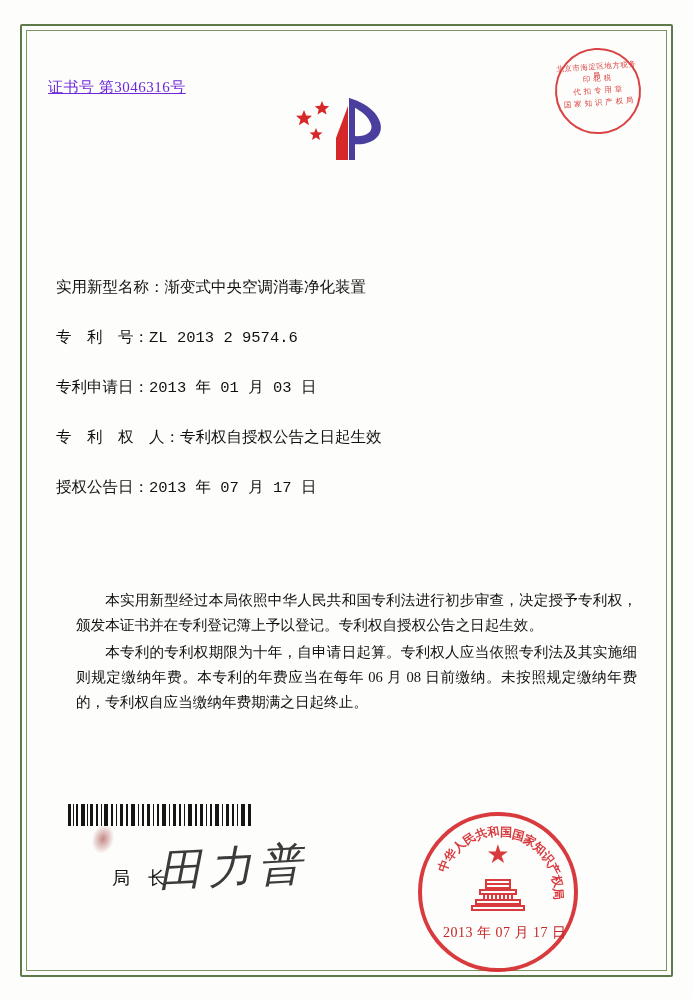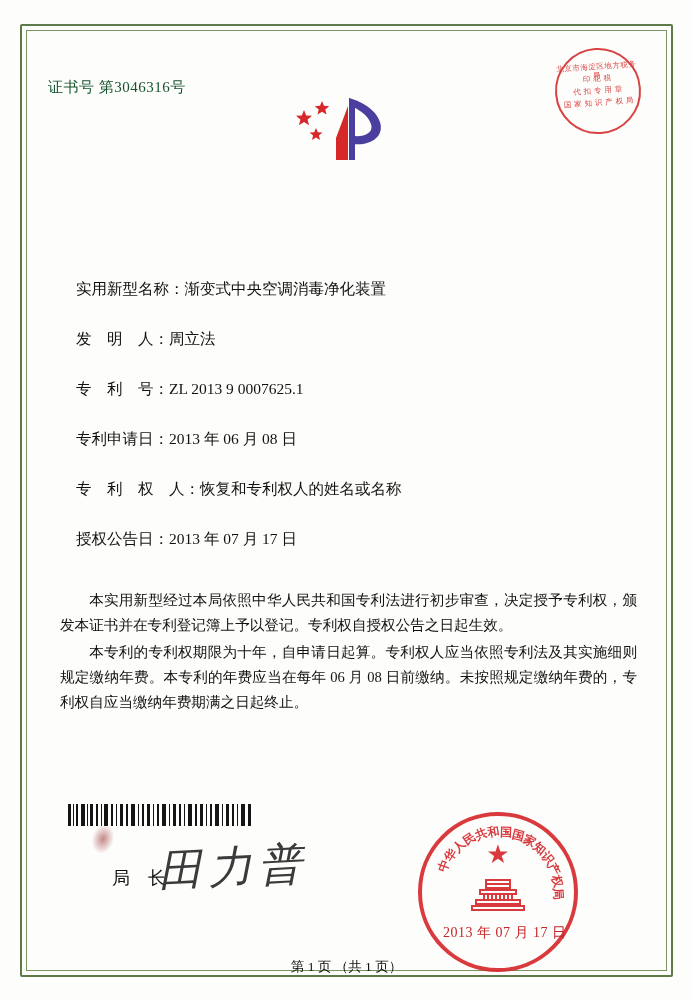--- a/index.html
+++ b/index.html
@@ -37,21 +37,22 @@
     right: 26px;
     bottom: 28px;
     border: 1px solid #7b9462;
   }
   .cert-no {
     position: absolute;
     left: 48px;
     top: 78px;
     font-size: 15px;
     letter-spacing: 0.5px;
-    color: #14532d;
+    color: #6d28d9;
+    text-decoration: underline;
   }
   
   .logo {
     position: absolute;
     left: 292px;
     top: 88px;
     width: 110px;
     height: 80px;
   }
   .title {
@@ -89,23 +90,24 @@
     line-height: 9px;
     font-family: "Liberation Serif", serif;
   }
   .stamp-top .st1 { top: 12px; }
   .stamp-top .st2 { top: 24px; }
   .stamp-top .st3 { top: 36px; }
   .stamp-top .st4 { top: 48px; }
 
   .fields {
     position: absolute;
-    left: 76px;
+    left: 56px;
     top: 278px;
     right: 60px;
+    font-family: Liberation Mono, monospace;
   }
   .field-row {
     font-size: 15.5px;
     line-height: 21px;
     margin-bottom: 29px;
     color: #111;
     white-space: nowrap;
   }
   .field-label {
     display: inline-block;
@@ -117,21 +119,21 @@
     position: absolute;
     left: 60px;
     right: 56px;
     top: 588px;
     font-size: 14.6px;
     line-height: 25px;
     text-align: justify;
     color: #111;
   }
   .body-text p {
-    margin: 0 0 2px 0;
+    margin: 0 0 2px 16px;
     text-indent: 2em;
   }
   
   .barcode {
     position: absolute;
     left: 68px;
     top: 804px;
     width: 186px;
     height: 22px;
   }
@@ -259,30 +261,27 @@
     <div class="st-line st3">代 扣 专 用 章</div>
     <div class="st-line st4">国 家 知 识 产 权 局</div>
   </div>
 
 
   <div class="fields">
     <div class="field-row">
       <span class="field-label">实用新型名称：</span><span class="field-value">渐变式中央空调消毒净化装置</span>
     </div>
     <div class="field-row">
-      <span class="field-label">发　明　人：</span><span class="field-value">周立法</span>
-    </div>
-    <div class="field-row">
-      <span class="field-label">专　利　号：</span><span class="field-value">ZL 2013 9 0007625.1</span>
-    </div>
-    <div class="field-row">
-      <span class="field-label">专利申请日：</span><span class="field-value">2013 年 06 月 08 日</span>
-    </div>
-    <div class="field-row">
-      <span class="field-label">专　利　权　人：</span><span class="field-value">恢复和专利权人的姓名或名称</span>
+      <span class="field-label">专　利　号：</span><span class="field-value">ZL 2013 2 9574.6</span>
+    </div>
+    <div class="field-row">
+      <span class="field-label">专利申请日：</span><span class="field-value">2013 年 01 月 03 日</span>
+    </div>
+    <div class="field-row">
+      <span class="field-label">专　利　权　人：</span><span class="field-value">专利权自授权公告之日起生效</span>
     </div>
     <div class="field-row">
       <span class="field-label">授权公告日：</span><span class="field-value">2013 年 07 月 17 日</span>
     </div>
   </div>
 
   <div class="body-text">
     <p>本实用新型经过本局依照中华人民共和国专利法进行初步审查，决定授予专利权，颁发本证书并在专利登记簿上予以登记。专利权自授权公告之日起生效。</p>
     <p>本专利的专利权期限为十年，自申请日起算。专利权人应当依照专利法及其实施细则规定缴纳年费。本专利的年费应当在每年 06 月 08 日前缴纳。未按照规定缴纳年费的，专利权自应当缴纳年费期满之日起终止。</p>
   </div>
@@ -360,15 +359,14 @@
           <rect x="16" y="10" width="24" height="8"></rect>
           <line x1="16" y1="14" x2="40" y2="14"></line>
           <rect x="2" y="36" width="52" height="4"></rect>
         </g>
       </svg>
     </div>
   </div>
 
   <div class="stamp-date">2013 年 07 月 17 日</div>
 
-  <div class="footer">第 1 页 （共 1 页）</div>
 
 </div>
 
 </body></html>

